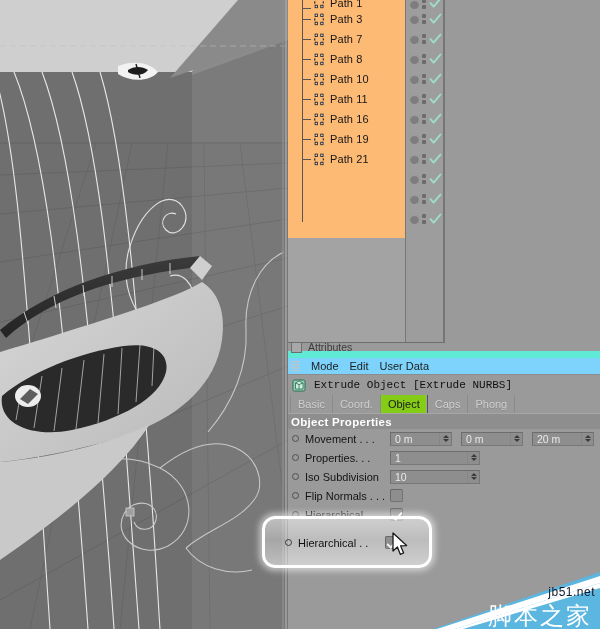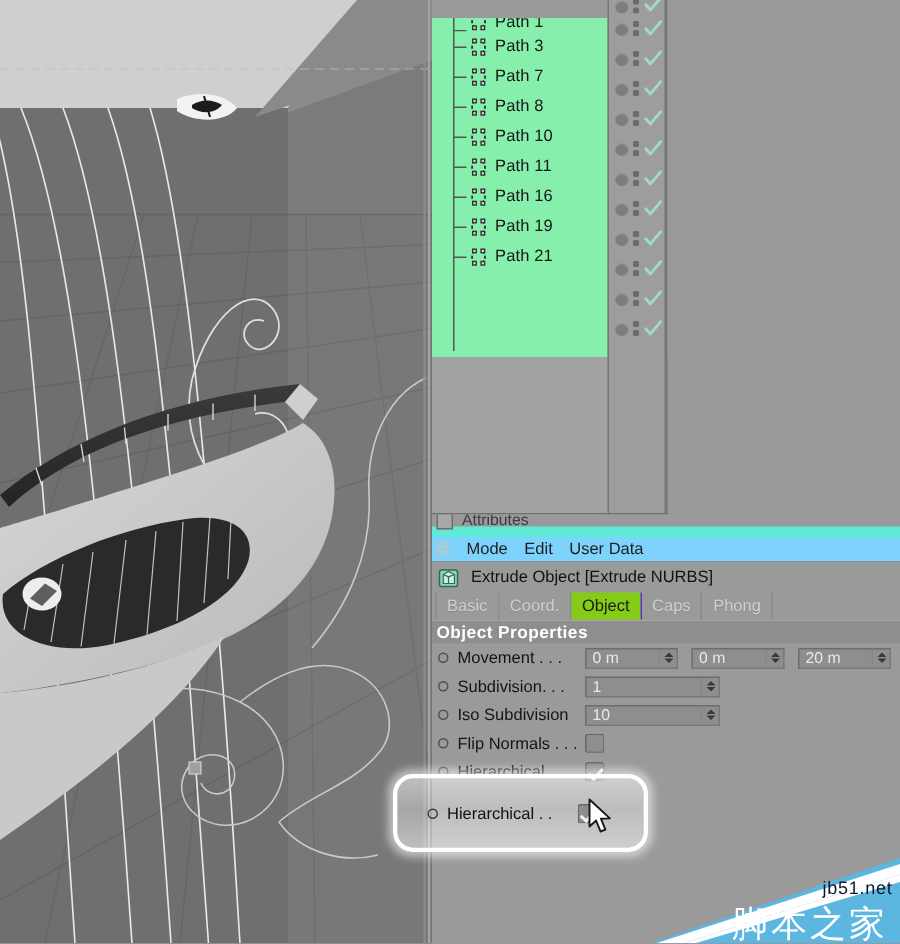--- a/index.html
+++ b/index.html
@@ -22,23 +22,23 @@
     left: 0; top: 0;
     width: 288px; height: 629px;
     background: #6f6f6f;
     overflow: hidden;
   }
   #viewport svg { display: block; }
 
   
   #object-manager {
     position: absolute;
-    left: 288px; top: 12px;
+    left: 288px; top: 0;
     width: 156px; height: 238px;
-    background: #86efac;
+    background: #fdba74;
     border-right: 1px solid #6e6e6e;
     overflow: hidden;
   }
   .om-row {
     position: relative;
     height: 20px;
     display: flex;
     align-items: center;
     padding-left: 14px;
     box-sizing: border-box;
@@ -197,20 +197,21 @@
     height: 20px;
     display: flex; align-items: center;
     gap: 7px;
     padding-left: 4px;
     box-sizing: border-box;
   }
   .extrude-icon { width: 15px; height: 15px; flex: 0 0 auto; }
   .obj-headerline-text {
     font-size: 11px; color: #111;
     white-space: nowrap;
+    font-family: Liberation Mono, monospace;
   }
   .tabs-row {
     height: 18px;
     display: flex;
     align-items: stretch;
     padding-left: 2px;
     box-sizing: border-box;
   }
   .tab {
     display: flex; align-items: center; justify-content: center;
@@ -801,21 +802,21 @@
         <span class="val">20 m</span>
         <span class="spin">
           <i class="ar up"></i>
             <i class="ar dn"></i>
         </span>
       </div>
     </div>
 
     <div class="prop-row">
       <span class="bullet"></span>
-      <span class="prop-label">Subdivision. . .</span>
+      <span class="prop-label">Properties. . .</span>
       <div class="num-field w-md">
         <span class="val">1</span>
         <span class="spin">
           <i class="ar up"></i>
             <i class="ar dn"></i>
         </span>
       </div>
     </div>
 
     <div class="prop-row">

